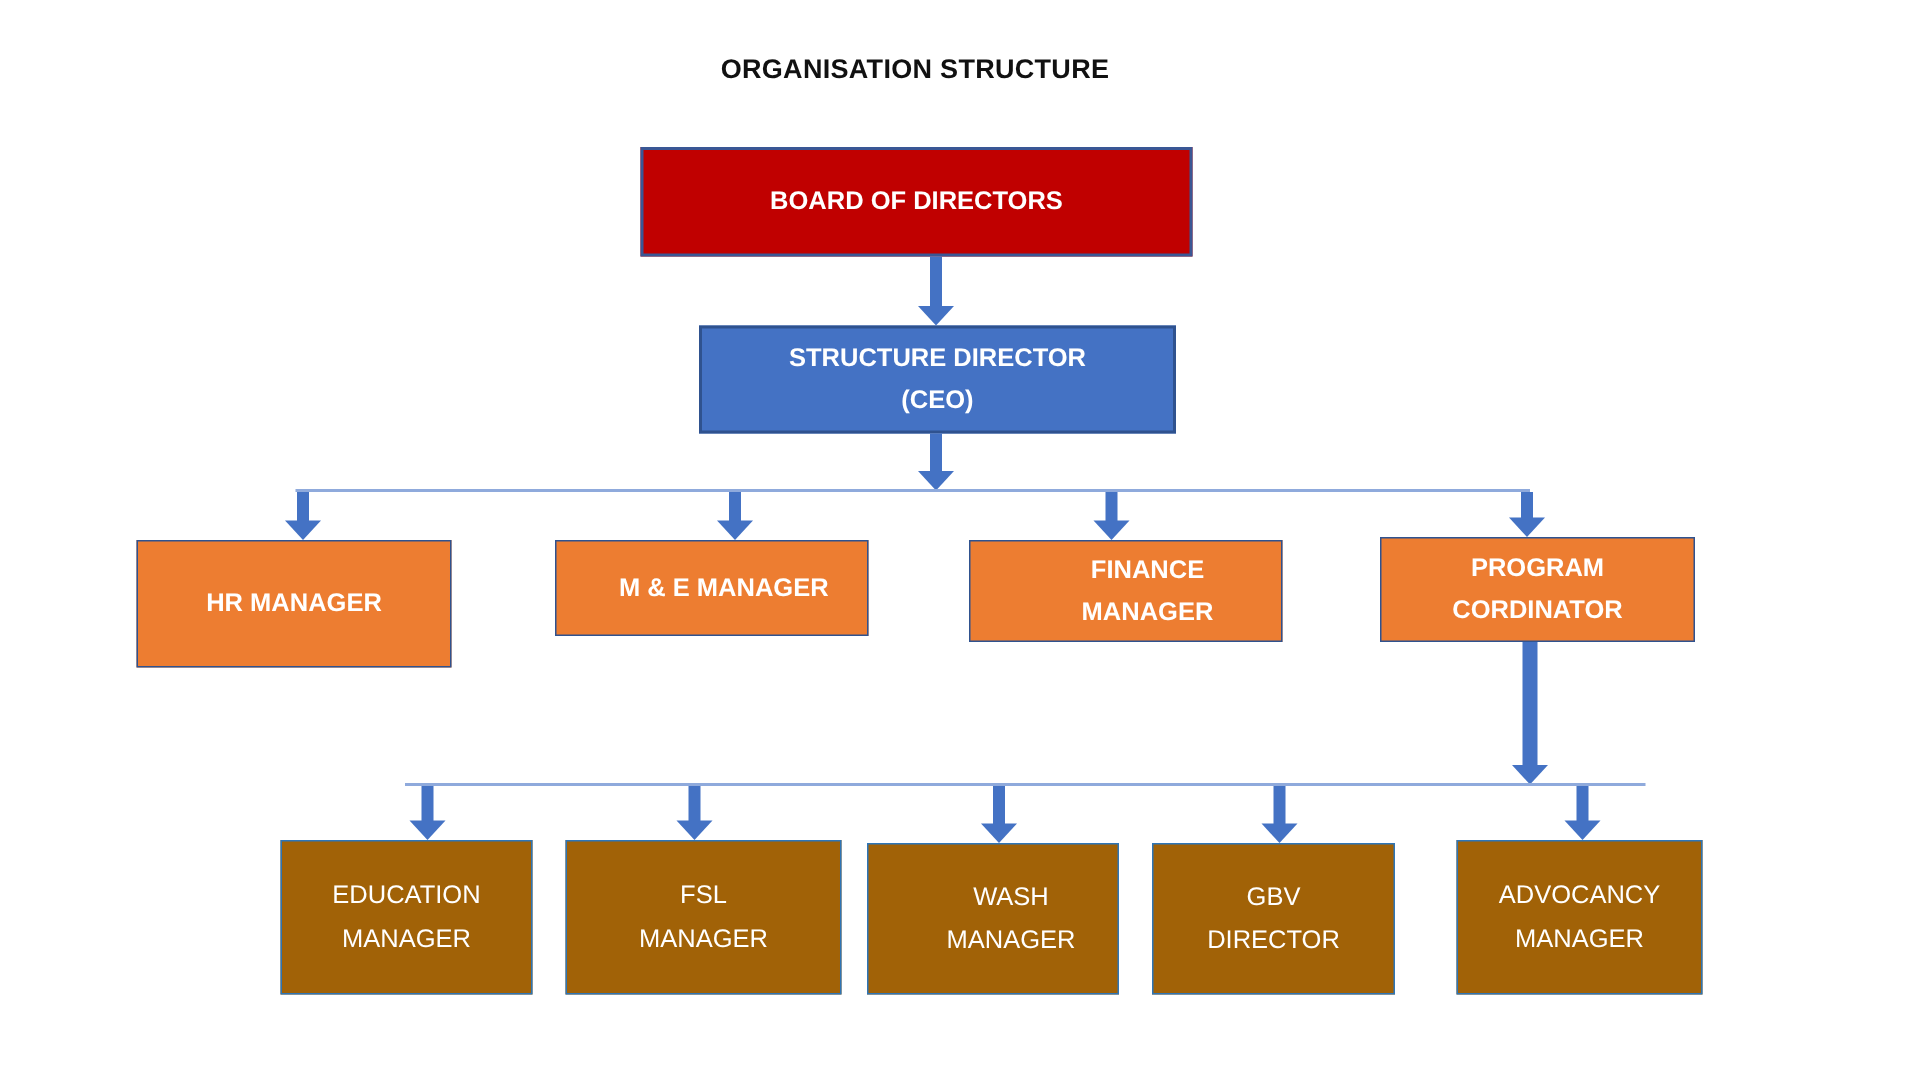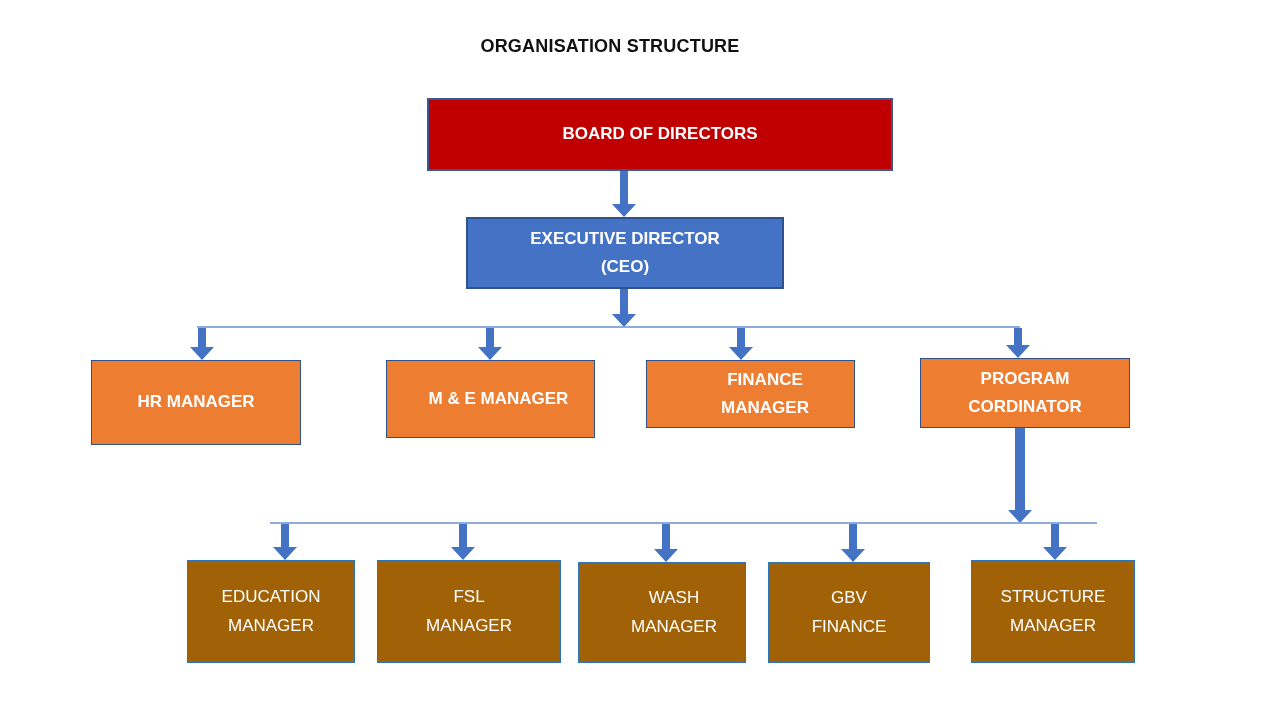--- a/index.html
+++ b/index.html
@@ -89,37 +89,37 @@
     border-top: 2px solid #8FAADC;
   }
 </style>
 </head>
 <body>
 
 <div class="canvas">
 
   <div class="chart-title">ORGANISATION STRUCTURE</div>
 
-  <div class="node red bold" style="left:427px; top:98px; width:466px; height:73px;">BOARD OF DIRECTORS</div>
+  <div class="node red bold" style="left:427px; top:98px; width:368px; height:73px;">BOARD OF DIRECTORS</div>
 
   <div class="v-arrow" style="left:612px; top:171px; height:46px;"></div>
 
-  <div class="node blue bold" style="left:466px; top:217px; width:318px; height:72px;">EXECUTIVE DIRECTOR
+  <div class="node blue bold" style="left:466px; top:217px; width:318px; height:72px;">STRUCTURE DIRECTOR
 (CEO)</div>
 
   <div class="v-arrow" style="left:612px; top:289px; height:38px;"></div>
   <div class="h-line" style="left:197px; top:326px; width:823px;"></div>
 
   <div class="v-arrow" style="left:190px; top:328px; height:32px;"></div>
   <div class="v-arrow" style="left:478px; top:328px; height:32px;"></div>
   <div class="v-arrow" style="left:729px; top:328px; height:32px;"></div>
   <div class="v-arrow" style="left:1006px; top:328px; height:30px;"></div>
 
   <div class="node orange bold" style="left:91px; top:360px; width:210px; height:85px;">HR MANAGER</div>
-  <div class="node orange bold" style="left:386px; top:360px; width:209px; height:78px;padding-left:16px;">M &amp; E MANAGER</div>
+  <div class="node orange bold" style="left:370px; top:360px; width:209px; height:64px;padding-left:16px;">M &amp; E MANAGER</div>
   <div class="node orange bold" style="left:646px; top:360px; width:209px; height:68px;padding-left:29px;">FINANCE
 MANAGER</div>
   <div class="node orange bold" style="left:920px; top:358px; width:210px; height:70px;">PROGRAM
 CORDINATOR</div>
 
   <div class="v-arrow thick" style="left:1008px; top:428px; height:95px;"></div>
   <div class="h-line" style="left:270px; top:522px; width:827px;"></div>
 
   <div class="v-arrow" style="left:273px; top:524px; height:36px;"></div>
   <div class="v-arrow" style="left:451px; top:524px; height:36px;"></div>
@@ -127,17 +127,17 @@
   <div class="v-arrow" style="left:841px; top:524px; height:38px;"></div>
   <div class="v-arrow" style="left:1043px; top:524px; height:36px;"></div>
 
   <div class="node green" style="left:187px; top:560px; width:168px; height:103px;">EDUCATION
 MANAGER</div>
   <div class="node green" style="left:377px; top:560px; width:184px; height:103px;">FSL
 MANAGER</div>
   <div class="node green" style="left:578px; top:562px; width:168px; height:101px;padding-left:24px;">WASH
 MANAGER</div>
   <div class="node green" style="left:768px; top:562px; width:162px; height:101px;">GBV
-FINANCE</div>
-  <div class="node green" style="left:971px; top:560px; width:164px; height:103px;">STRUCTURE
+DIRECTOR</div>
+  <div class="node green" style="left:971px; top:560px; width:164px; height:103px;">ADVOCANCY
 MANAGER</div>
 
 </div>
 
 </body></html>

